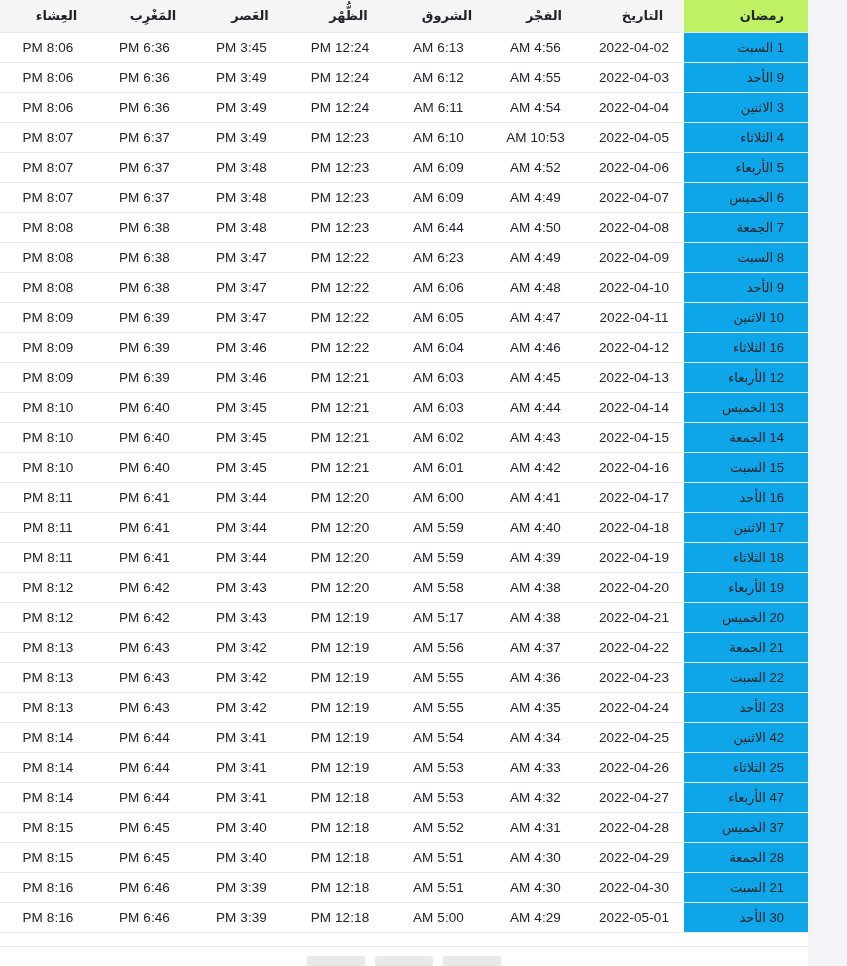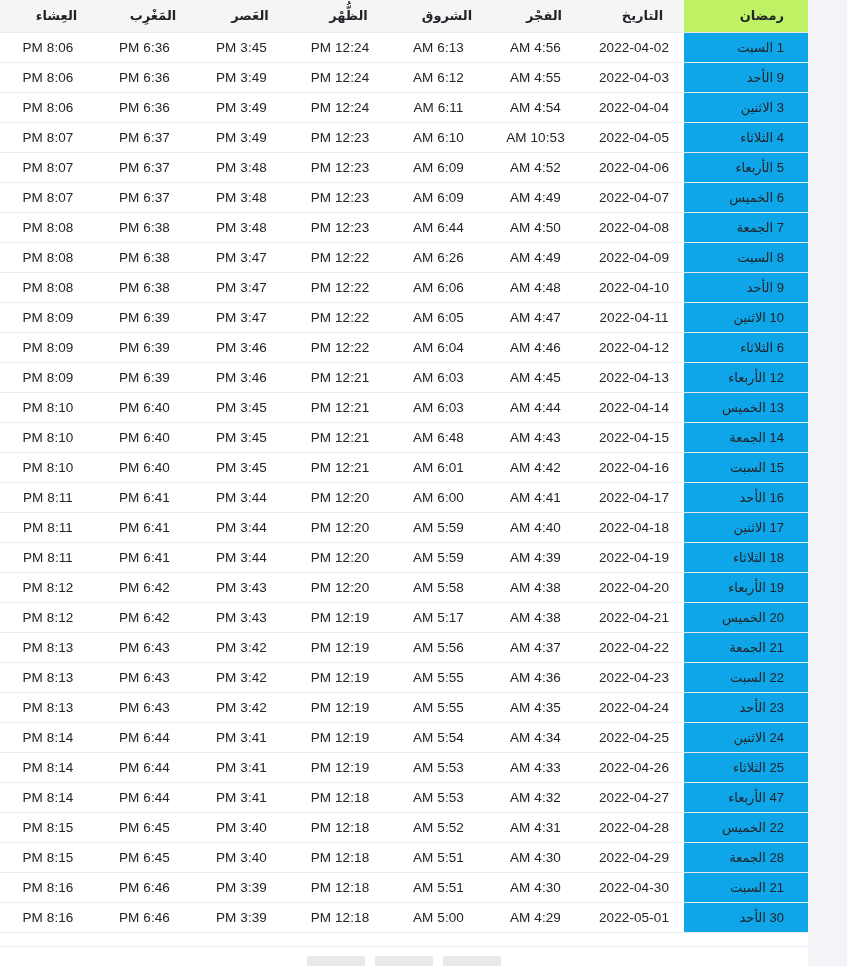--- a/index.html
+++ b/index.html
@@ -244,21 +244,21 @@
               <td>AM 6:44</td>
               <td>PM 12:23</td>
               <td>PM 3:48</td>
               <td>PM 6:38</td>
               <td>PM 8:08</td>
             </tr>
             <tr>
               <td class="col-ramadan">8 السبت</td>
               <td>2022-04-09</td>
               <td>AM 4:49</td>
-              <td>AM 6:26</td>
+              <td>AM 6:23</td>
               <td>PM 12:22</td>
               <td>PM 3:47</td>
               <td>PM 6:38</td>
               <td>PM 8:08</td>
             </tr>
             <tr>
               <td class="col-ramadan">9 الأحد</td>
               <td>2022-04-10</td>
               <td>AM 4:48</td>
               <td>AM 6:06</td>
@@ -271,21 +271,21 @@
               <td class="col-ramadan">10 الاثنين</td>
               <td>2022-04-11</td>
               <td>AM 4:47</td>
               <td>AM 6:05</td>
               <td>PM 12:22</td>
               <td>PM 3:47</td>
               <td>PM 6:39</td>
               <td>PM 8:09</td>
             </tr>
             <tr>
-              <td class="col-ramadan">6 الثلاثاء</td>
+              <td class="col-ramadan">16 الثلاثاء</td>
               <td>2022-04-12</td>
               <td>AM 4:46</td>
               <td>AM 6:04</td>
               <td>PM 12:22</td>
               <td>PM 3:46</td>
               <td>PM 6:39</td>
               <td>PM 8:09</td>
             </tr>
             <tr>
               <td class="col-ramadan">12 الأربعاء</td>
@@ -304,21 +304,21 @@
               <td>AM 6:03</td>
               <td>PM 12:21</td>
               <td>PM 3:45</td>
               <td>PM 6:40</td>
               <td>PM 8:10</td>
             </tr>
             <tr>
               <td class="col-ramadan">14 الجمعة</td>
               <td>2022-04-15</td>
               <td>AM 4:43</td>
-              <td>AM 6:48</td>
+              <td>AM 6:02</td>
               <td>PM 12:21</td>
               <td>PM 3:45</td>
               <td>PM 6:40</td>
               <td>PM 8:10</td>
             </tr>
             <tr>
               <td class="col-ramadan">15 السبت</td>
               <td>2022-04-16</td>
               <td>AM 4:42</td>
               <td>AM 6:01</td>
@@ -401,21 +401,21 @@
               <td class="col-ramadan">23 الأحد</td>
               <td>2022-04-24</td>
               <td>AM 4:35</td>
               <td>AM 5:55</td>
               <td>PM 12:19</td>
               <td>PM 3:42</td>
               <td>PM 6:43</td>
               <td>PM 8:13</td>
             </tr>
             <tr>
-              <td class="col-ramadan">24 الاثنين</td>
+              <td class="col-ramadan">42 الاثنين</td>
               <td>2022-04-25</td>
               <td>AM 4:34</td>
               <td>AM 5:54</td>
               <td>PM 12:19</td>
               <td>PM 3:41</td>
               <td>PM 6:44</td>
               <td>PM 8:14</td>
             </tr>
             <tr>
               <td class="col-ramadan">25 الثلاثاء</td>
@@ -431,21 +431,21 @@
               <td class="col-ramadan">47 الأربعاء</td>
               <td>2022-04-27</td>
               <td>AM 4:32</td>
               <td>AM 5:53</td>
               <td>PM 12:18</td>
               <td>PM 3:41</td>
               <td>PM 6:44</td>
               <td>PM 8:14</td>
             </tr>
             <tr>
-              <td class="col-ramadan">22 الخميس</td>
+              <td class="col-ramadan">37 الخميس</td>
               <td>2022-04-28</td>
               <td>AM 4:31</td>
               <td>AM 5:52</td>
               <td>PM 12:18</td>
               <td>PM 3:40</td>
               <td>PM 6:45</td>
               <td>PM 8:15</td>
             </tr>
             <tr>
               <td class="col-ramadan">28 الجمعة</td>

